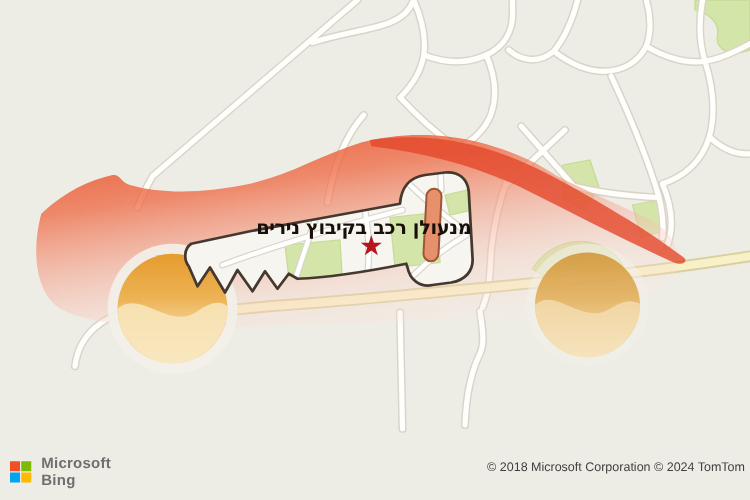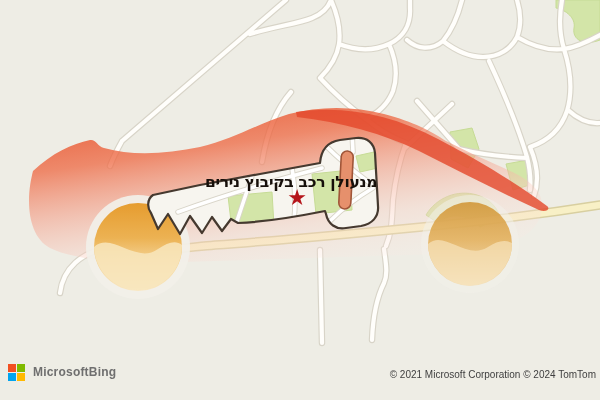--- a/index.html
+++ b/index.html
@@ -17,21 +17,21 @@
   .star-marker{
     position:absolute;left:285px;top:186px;width:24px;height:24px;
     font-size:22px;line-height:24px;text-align:center;
     color:#b5151b;font-family:"DejaVu Sans",sans-serif;
   }
 
   .bing-lockup{position:absolute;left:8px;top:364px;display:flex;align-items:center;gap:8px;}
   .ms-grid{display:grid;grid-template-columns:8px 8px;grid-template-rows:8px 8px;gap:1px;}
   .ms-sq1{background:#f25022;} .ms-sq2{background:#7fba00;}
   .ms-sq3{background:#00a4ef;} .ms-sq4{background:#ffb900;}
-  .bing-text{display:flex;flex-direction:row;font-size:12px;line-height:13.5px;
+  .bing-text{display:flex;flex-direction:column;font-size:12px;line-height:13.5px;
              color:#6f6f6f;font-weight:600;letter-spacing:.2px;}
 
   .copyright{position:absolute;right:4px;top:369px;text-align:right;
              font-size:10px;line-height:11.5px;color:#3f3f3f;}
 </style>
 </head>
 <body>
 
 <div class="stage">
 
@@ -194,16 +194,16 @@
       <div class="ms-sq3"></div>
       <div class="ms-sq4"></div>
     </div>
     <div class="bing-text">
       <span>Microsoft</span>
       <span>Bing</span>
     </div>
   </div>
 
   <div class="copyright">
-    <div>© 2021 Microsoft Corporation © 2024 TomTom</div>
+    <div>© 2018 Microsoft Corporation © 2024 TomTom</div>
   </div>
 
 </div>
 
 </body></html>

